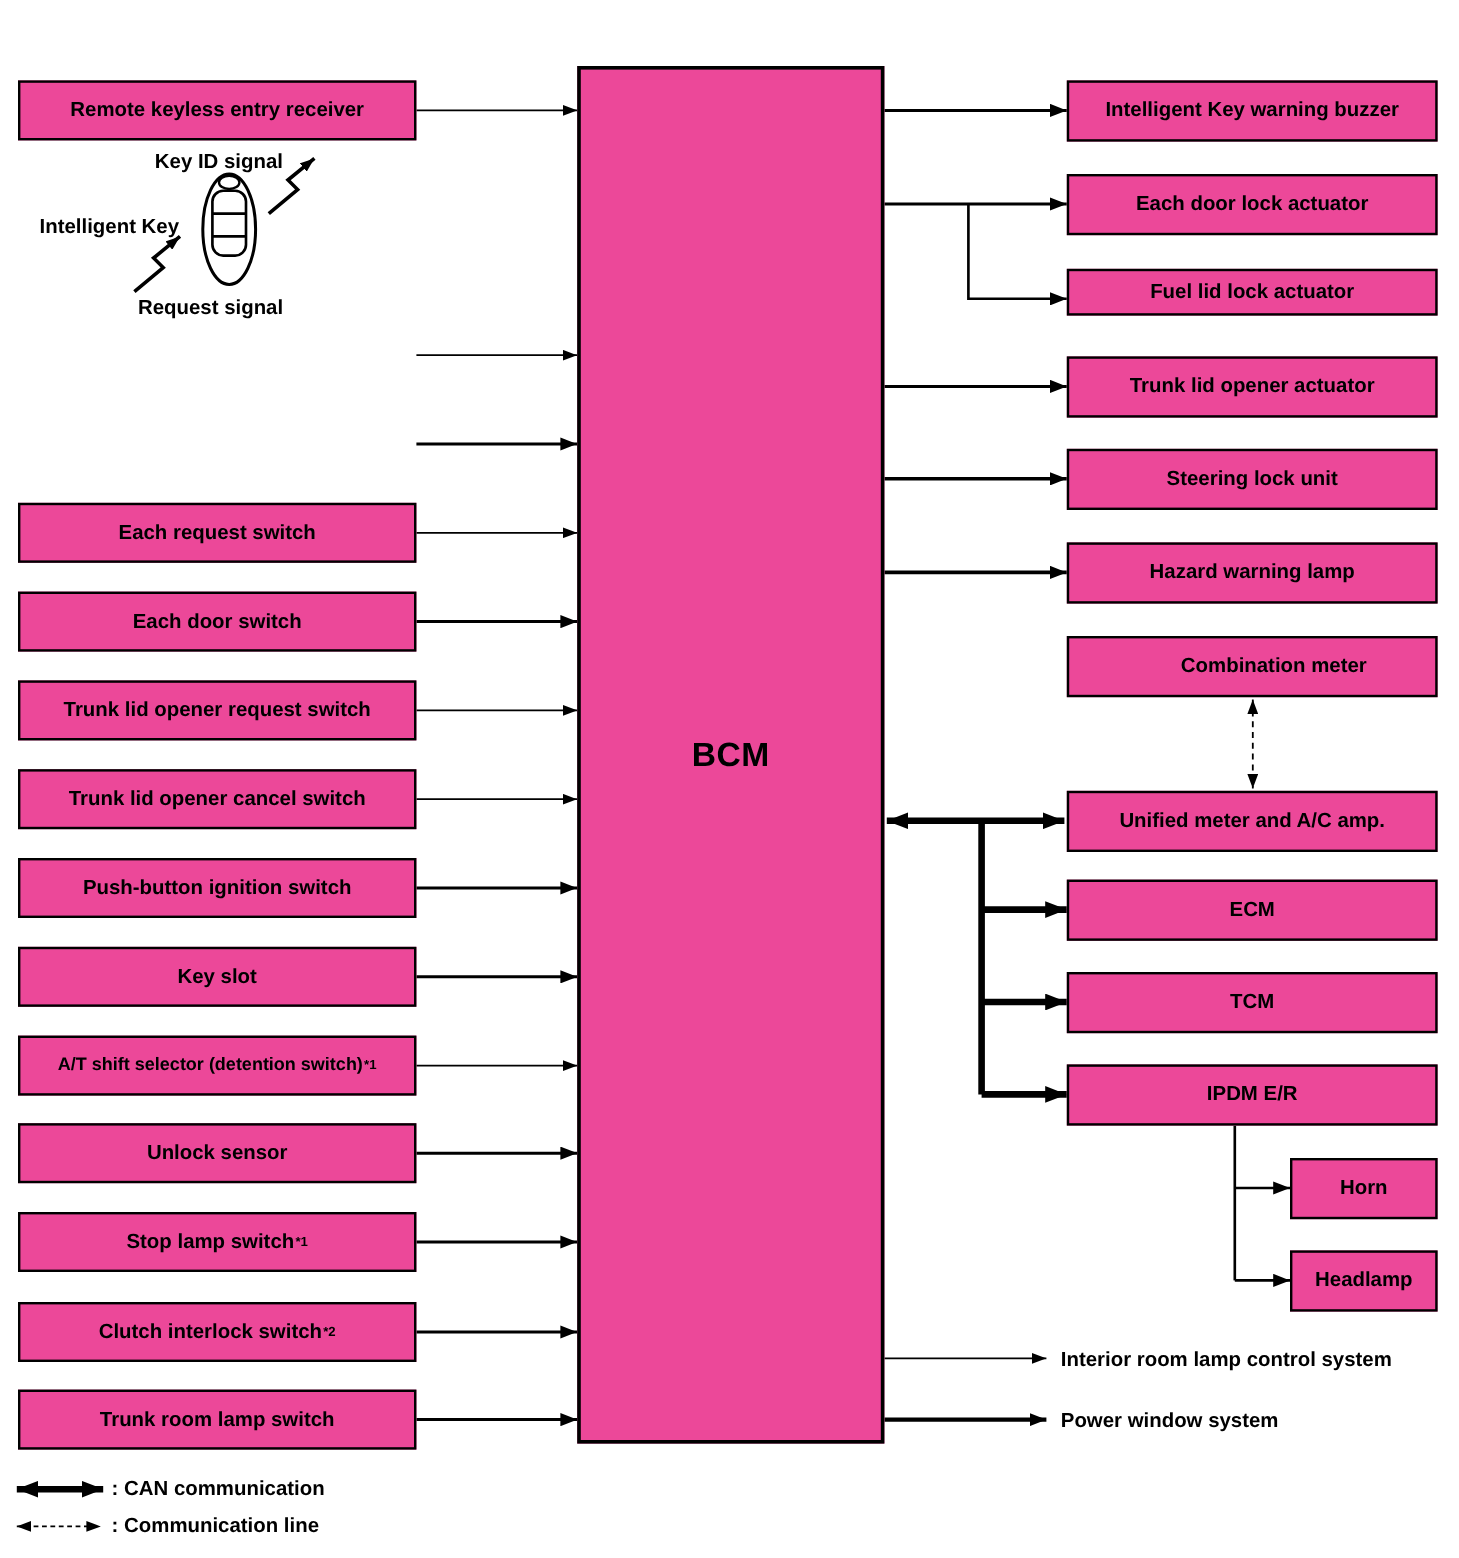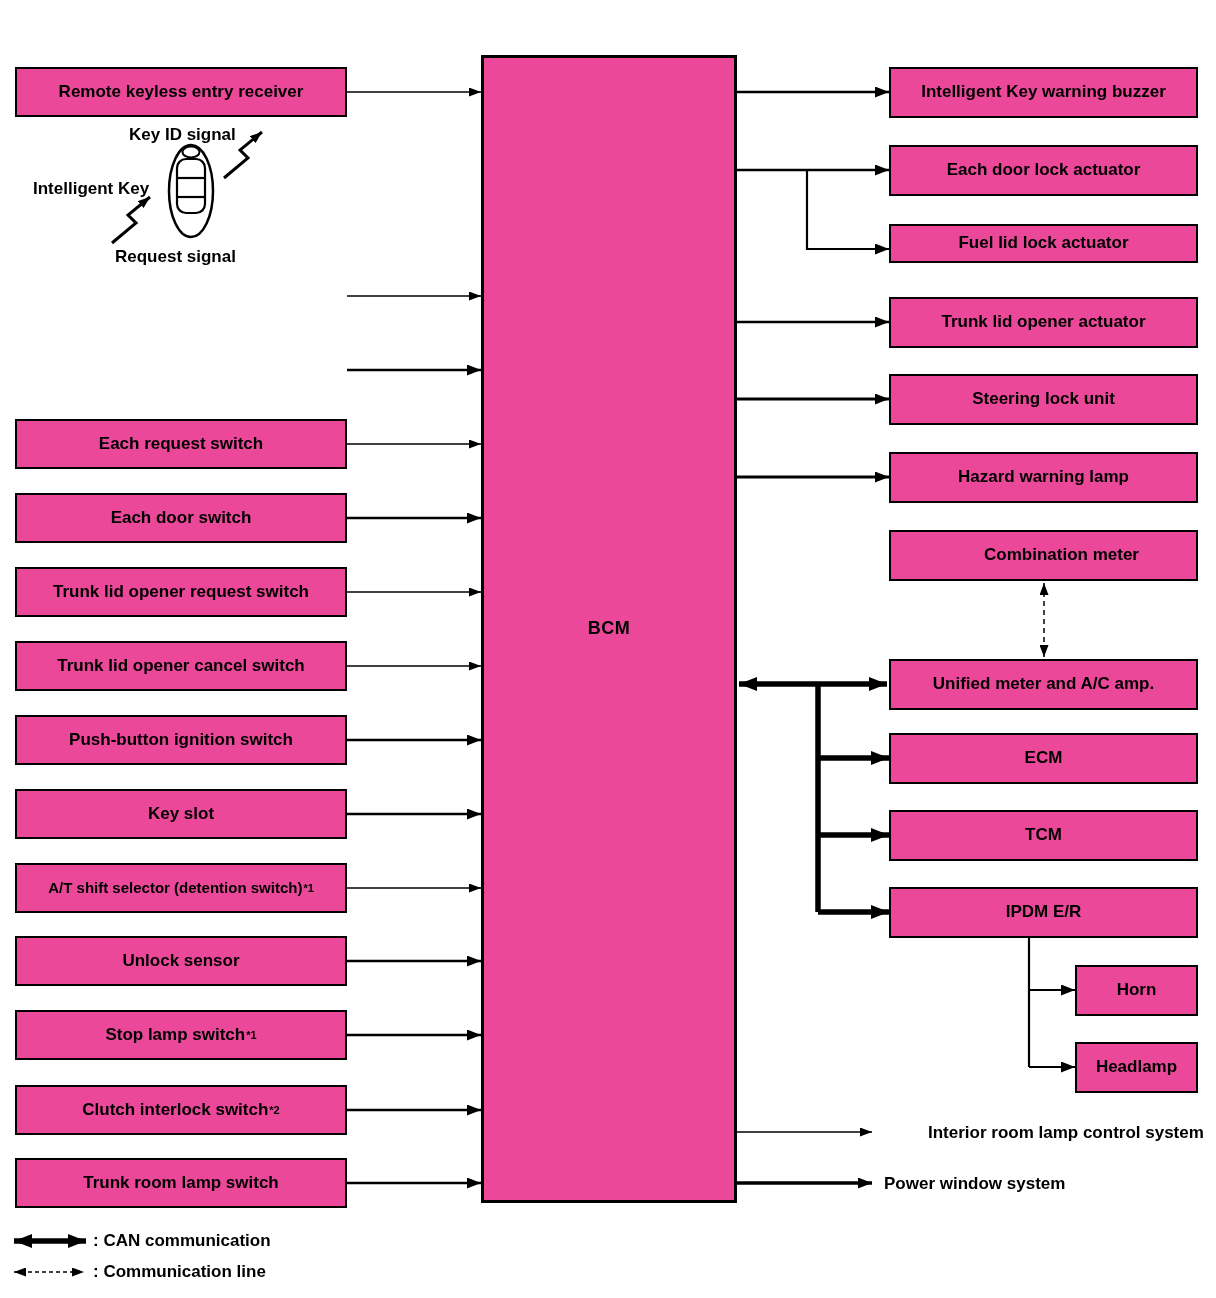--- a/index.html
+++ b/index.html
@@ -7,21 +7,21 @@
     position:relative;width:1216px;height:1298px;background:#ffffff;
     font-family:"Liberation Sans",sans-serif;font-weight:bold;color:#000;
     overflow:hidden;
   }
   #wires{position:absolute;left:0;top:0;width:1216px;height:1298px;}
   .box{
     position:absolute;box-sizing:border-box;background:#ec4899;
     border:2px solid #000;display:flex;align-items:center;justify-content:center;
     text-align:center;font-size:17px;line-height:1.1;white-space:nowrap;
   }
-  #bcm{border-width:3px;font-size:18px;letter-spacing:.5px;}
+  #bcm{border-width:3px;font-size:28px;letter-spacing:.5px;}
   .box sup{font-size:11px;line-height:0;margin-left:1px;}
   .floating-label{
     position:absolute;font-size:17px;white-space:nowrap;
     transform:translateY(-50%);
   }
   .legend-label{position:absolute;font-size:17px;white-space:nowrap;transform:translateY(-50%);}
 </style>
 </head>
 <body>
 
@@ -88,21 +88,21 @@
   </svg>
 
   <div class="box" id="bcm" style="left:481px;top:55px;width:256px;height:1148px;">
     <span>BCM</span>
   </div>
 
   <div class="floating-label" style="left:129px;top:135px;">Key ID signal</div>
   <div class="floating-label" style="left:33px;top:189px;">Intelligent Key</div>
   <div class="floating-label" style="left:115px;top:257px;">Request signal</div>
 
-  <div class="floating-label" style="left:884px;top:1133px;margin-left:44px;">Interior room lamp control system</div>
+  <div class="floating-label" style="left:884px;top:1133px;">Interior room lamp control system</div>
   <div class="floating-label" style="left:884px;top:1184px;">Power window system</div>
 
   <div class="legend-label" style="left:93px;top:1241px;">: CAN communication</div>
   <div class="legend-label" style="left:93px;top:1272px;">: Communication line</div>
 
 <div class="box" style="left: 15px; top: 67px; width: 332px; height: 50px;">
       <span>Remote keyless entry receiver</span>
     </div>
     <div class="box" style="left: 15px; top: 419px; width: 332px; height: 50px;">
       <span>Each request switch</span>

